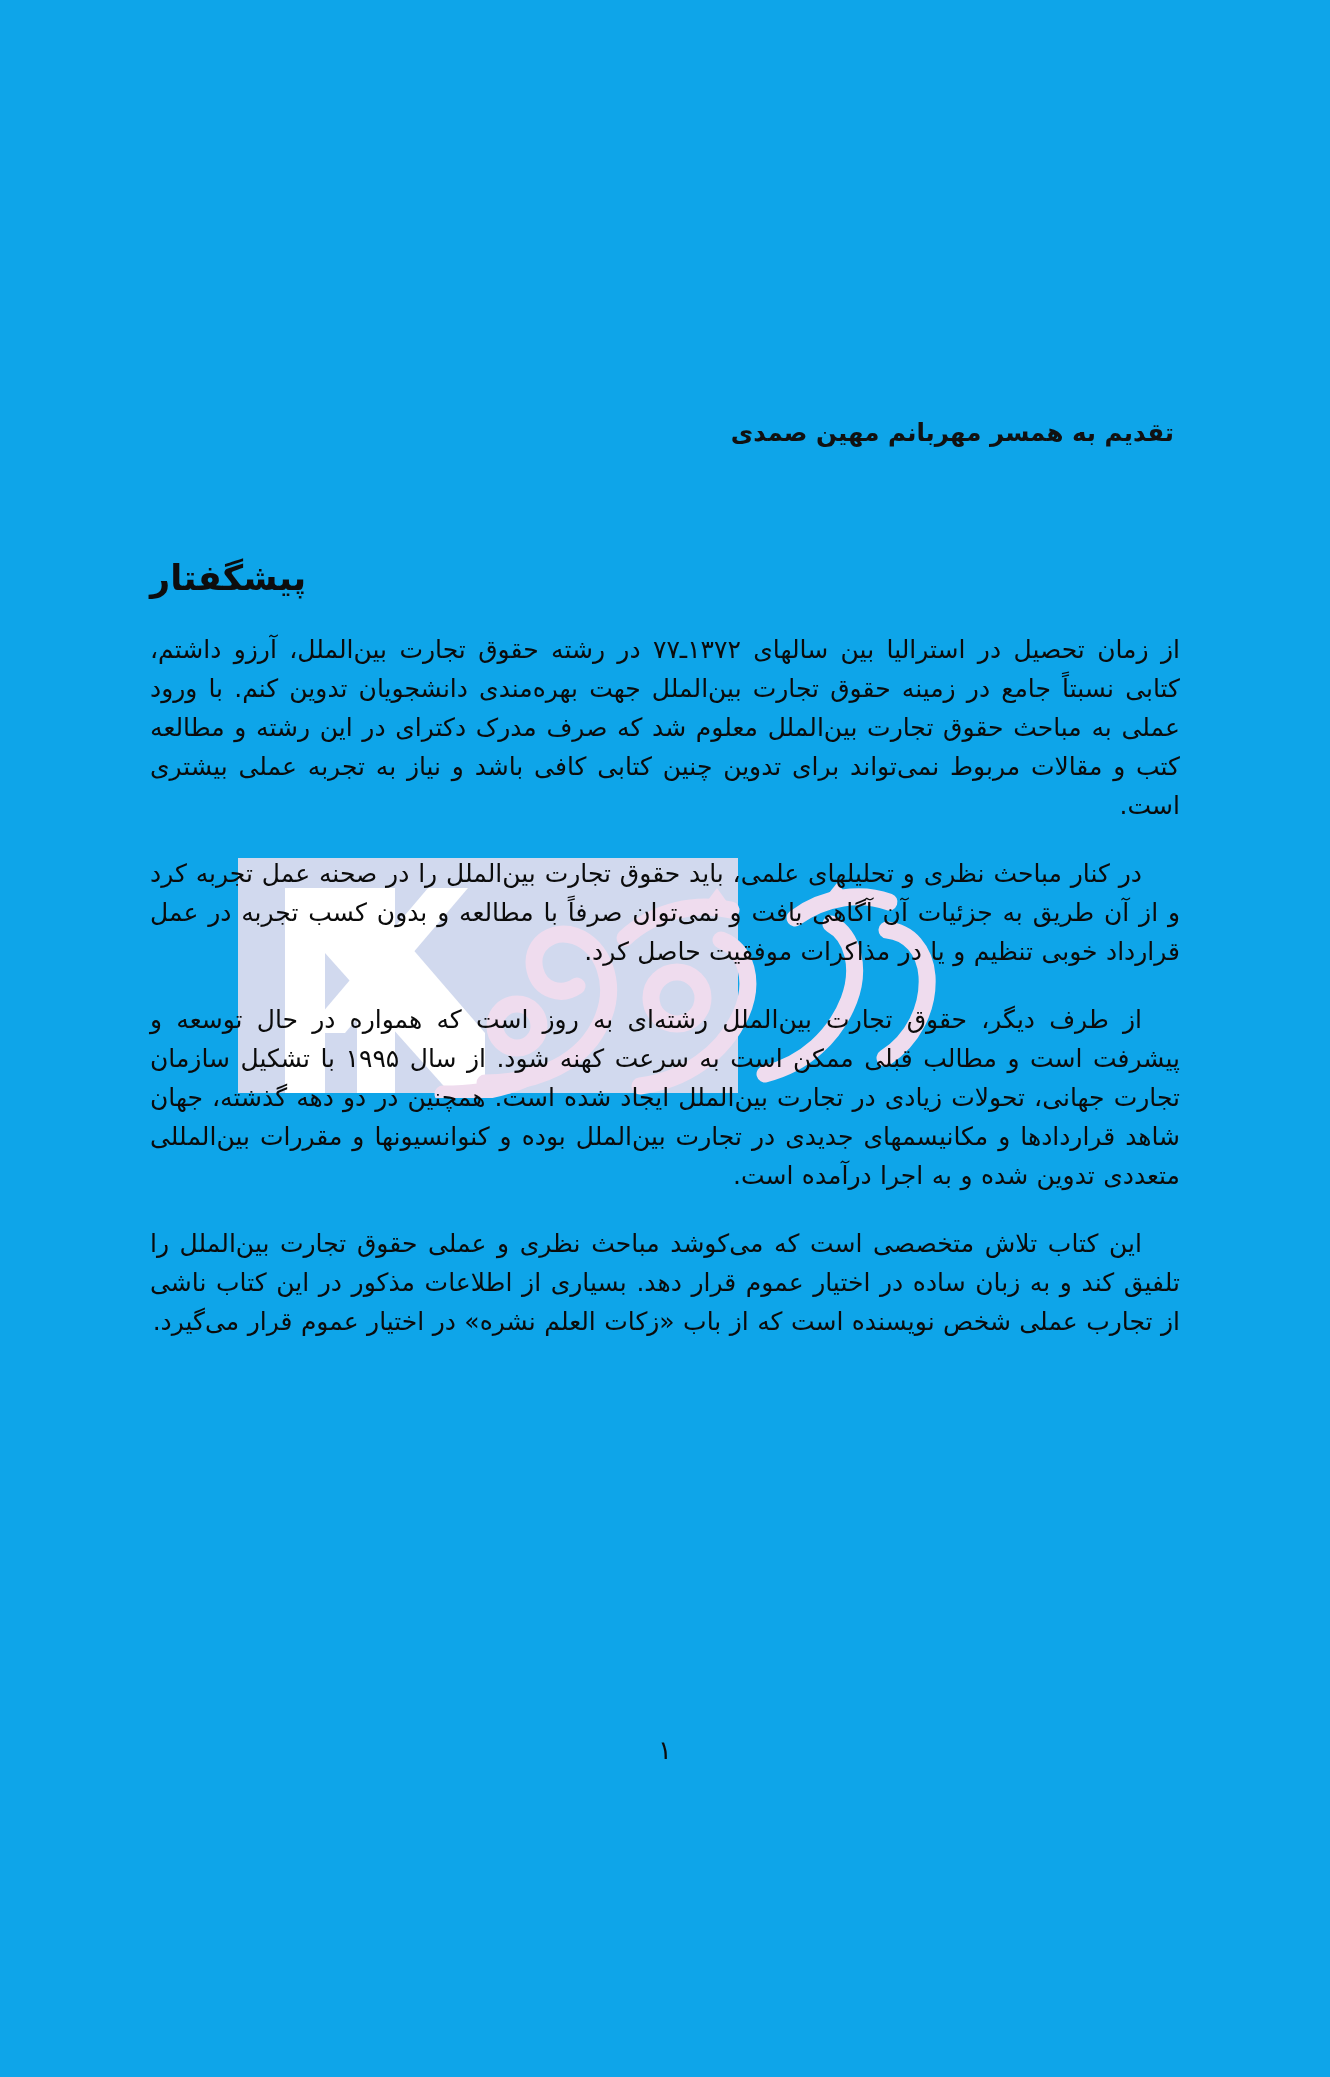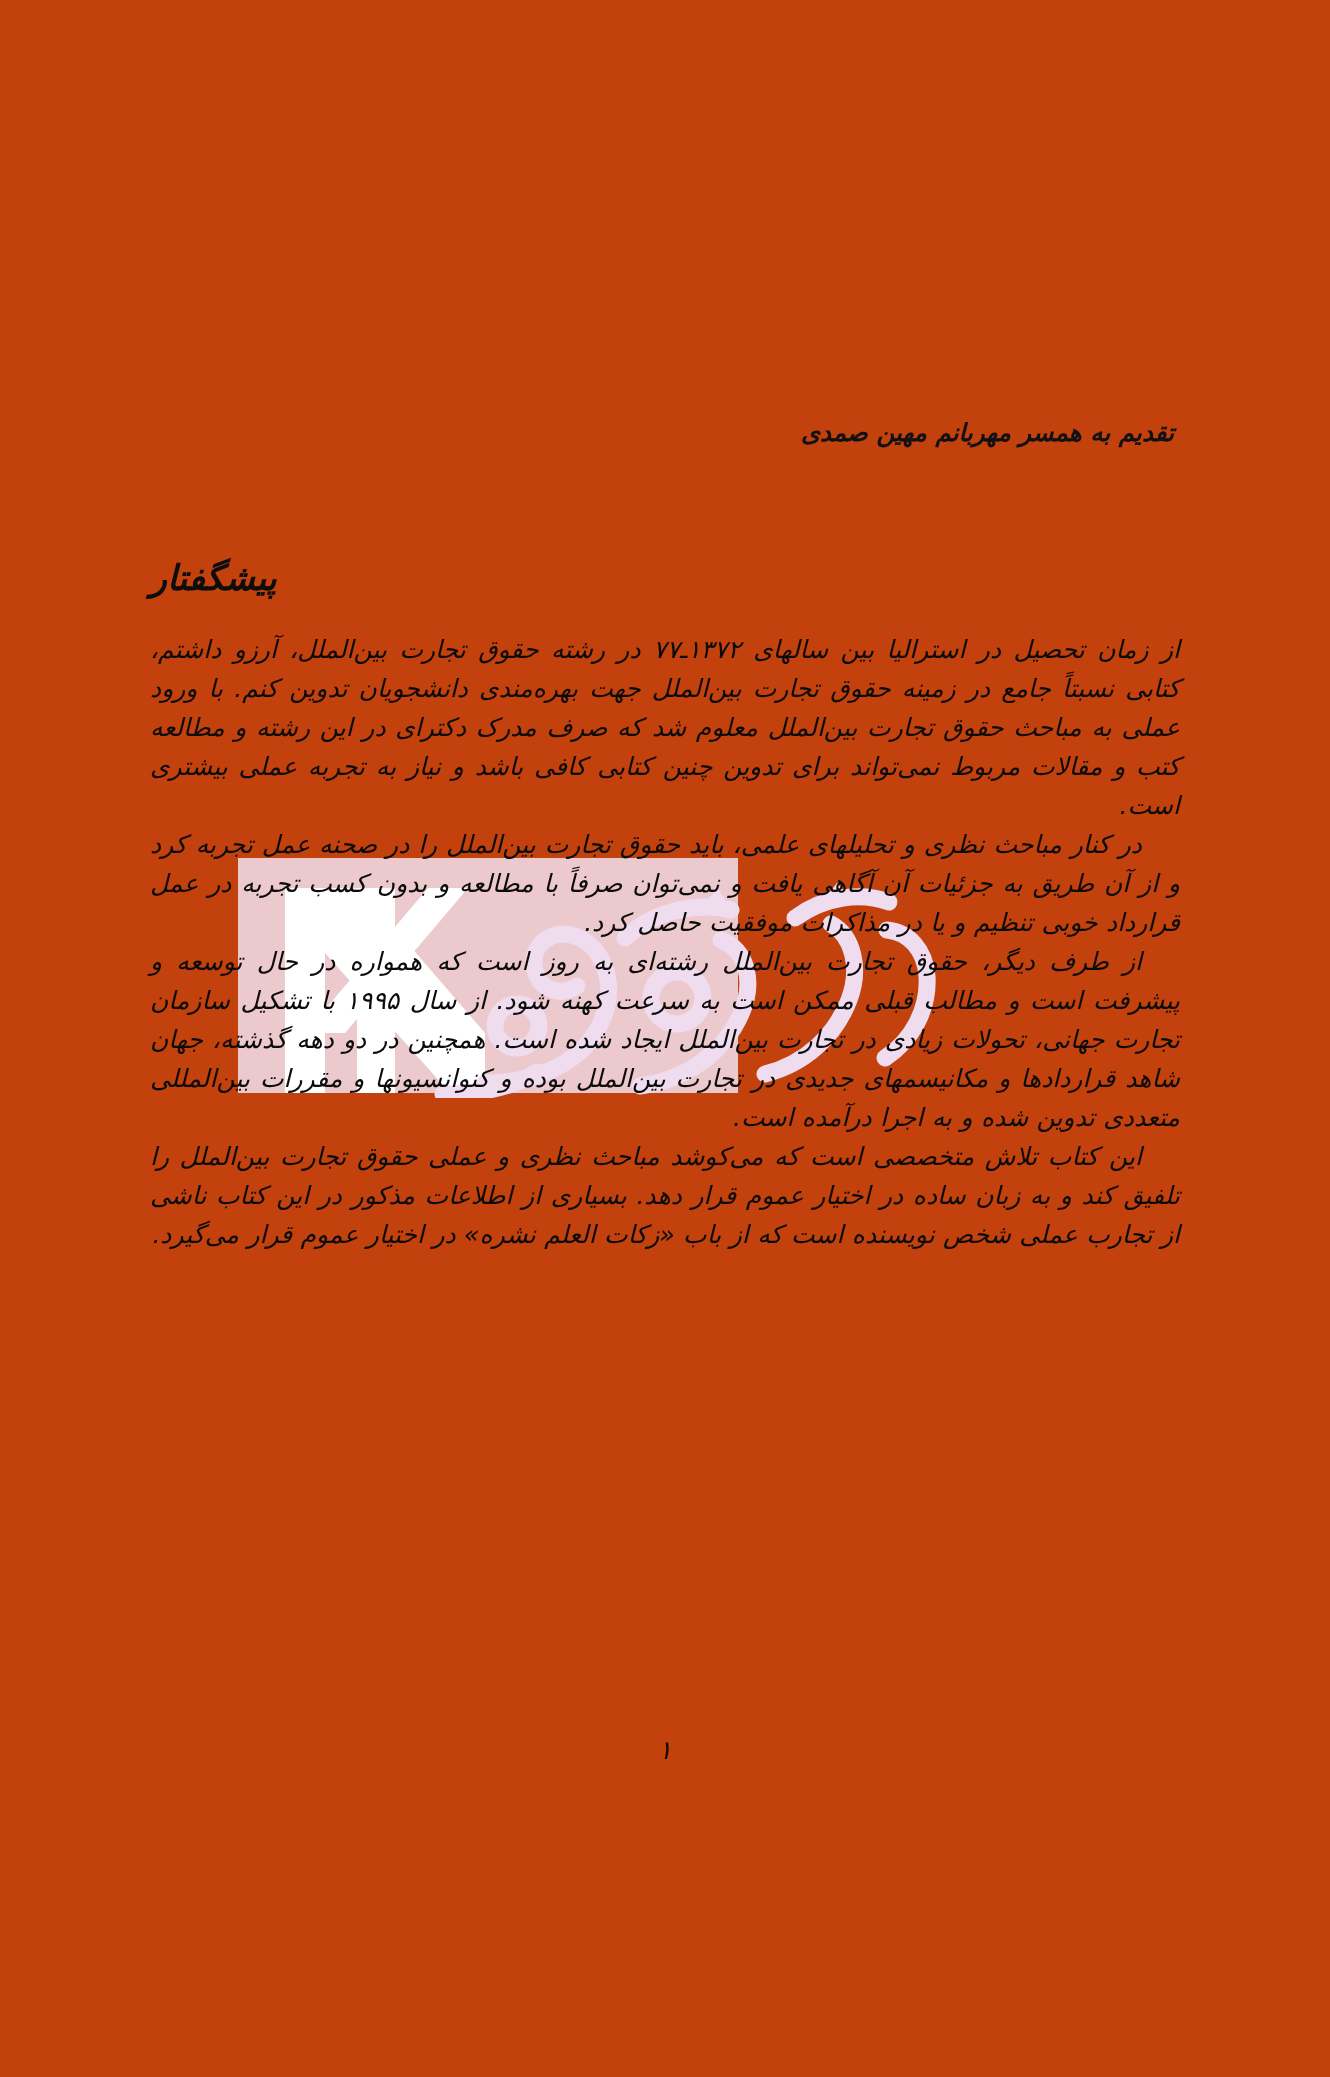--- a/index.html
+++ b/index.html
@@ -6,25 +6,24 @@
   html, body {
     margin: 0;
     padding: 0;
     background: #ffffff;
   }
 
   .page {
     position: relative;
     width: 1330px;
     height: 2077px;
-    background: #c2410c;
+    background: #0ea5e9;
     overflow: hidden;
     font-family: "DejaVu Sans", "Liberation Sans", sans-serif;
     direction: rtl;
-    font-style: italic;
   }
 
   
   .watermark {
     position: absolute;
     left: 185px;
     top: 858px;
     width: 775px;
     height: 240px;
     pointer-events: none;
@@ -98,20 +97,21 @@
     line-height: 39px;
     text-align: justify;
     text-align-last: right;
     text-justify: inter-word;
     margin: 0 0 0 0;
     color: #0b0b0b;
     word-spacing: 0.5px;
   }
   .para.indent {
     text-indent: 38px;
+    margin-top: 29px;
   }
 
   .page-number {
     position: absolute;
     top: 1735px;
     right: 0;
     left: 0;
     text-align: center;
     font-size: 26px;
     color: #0d0d0d;

